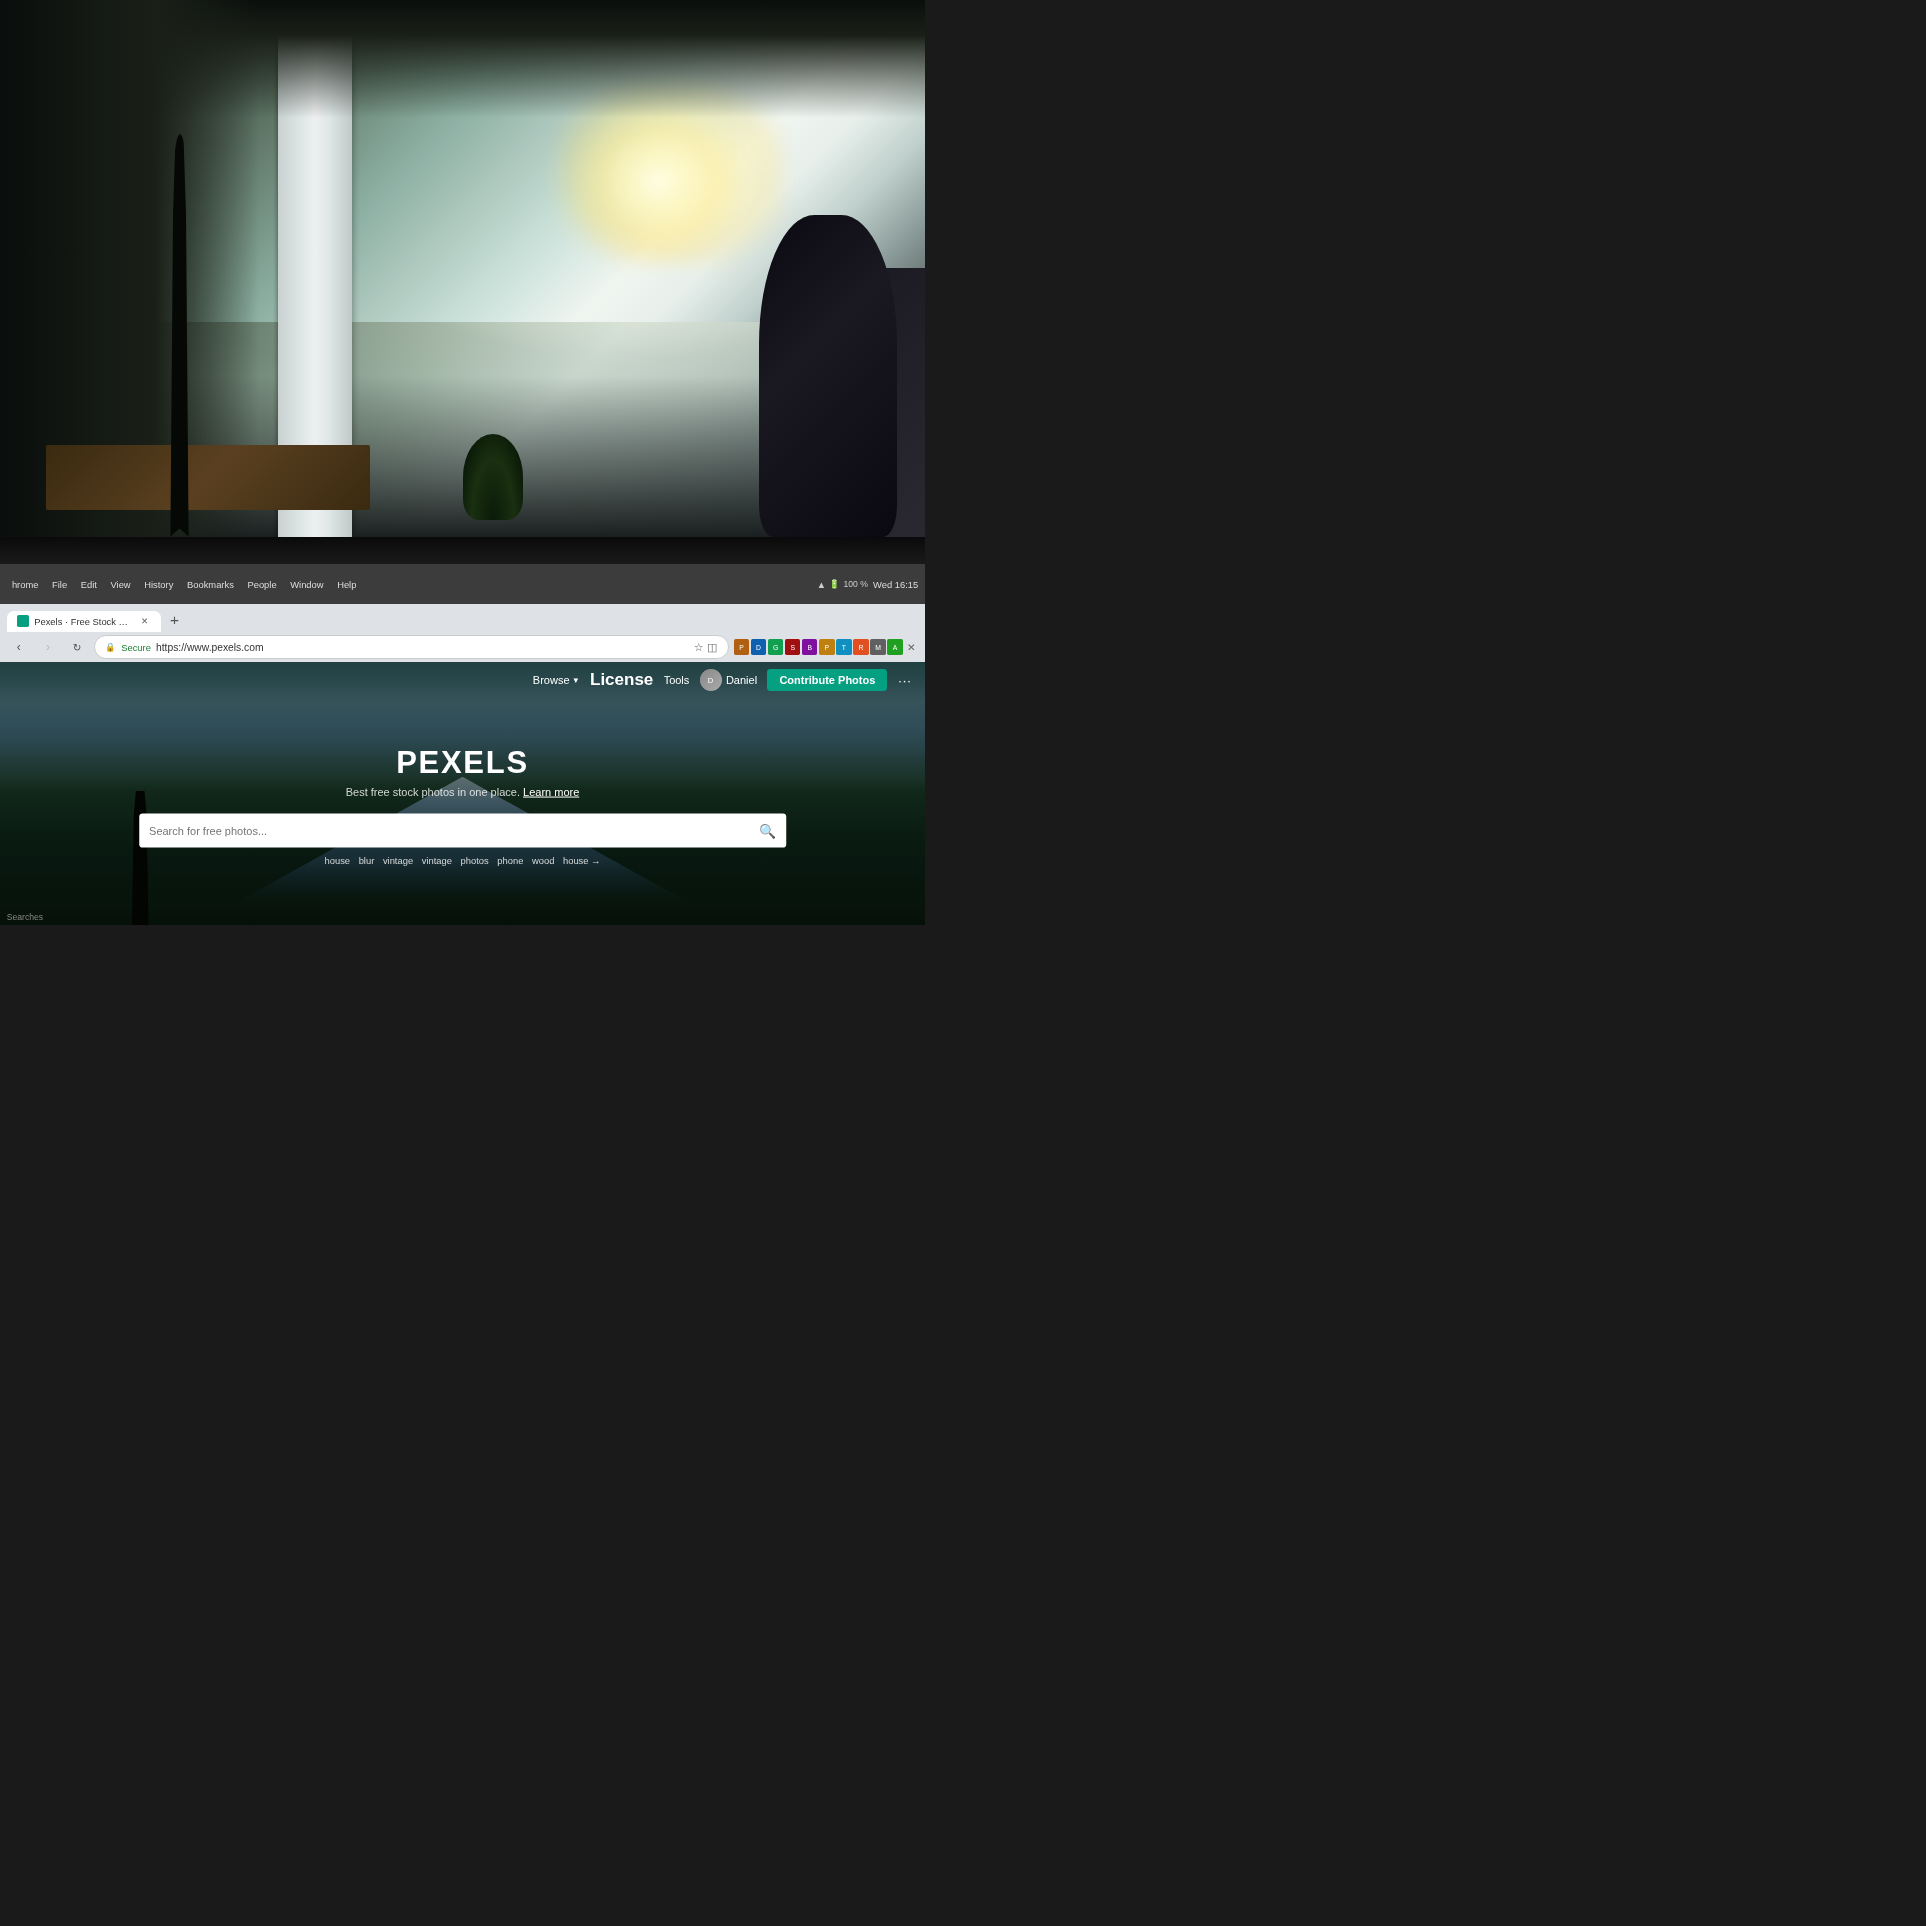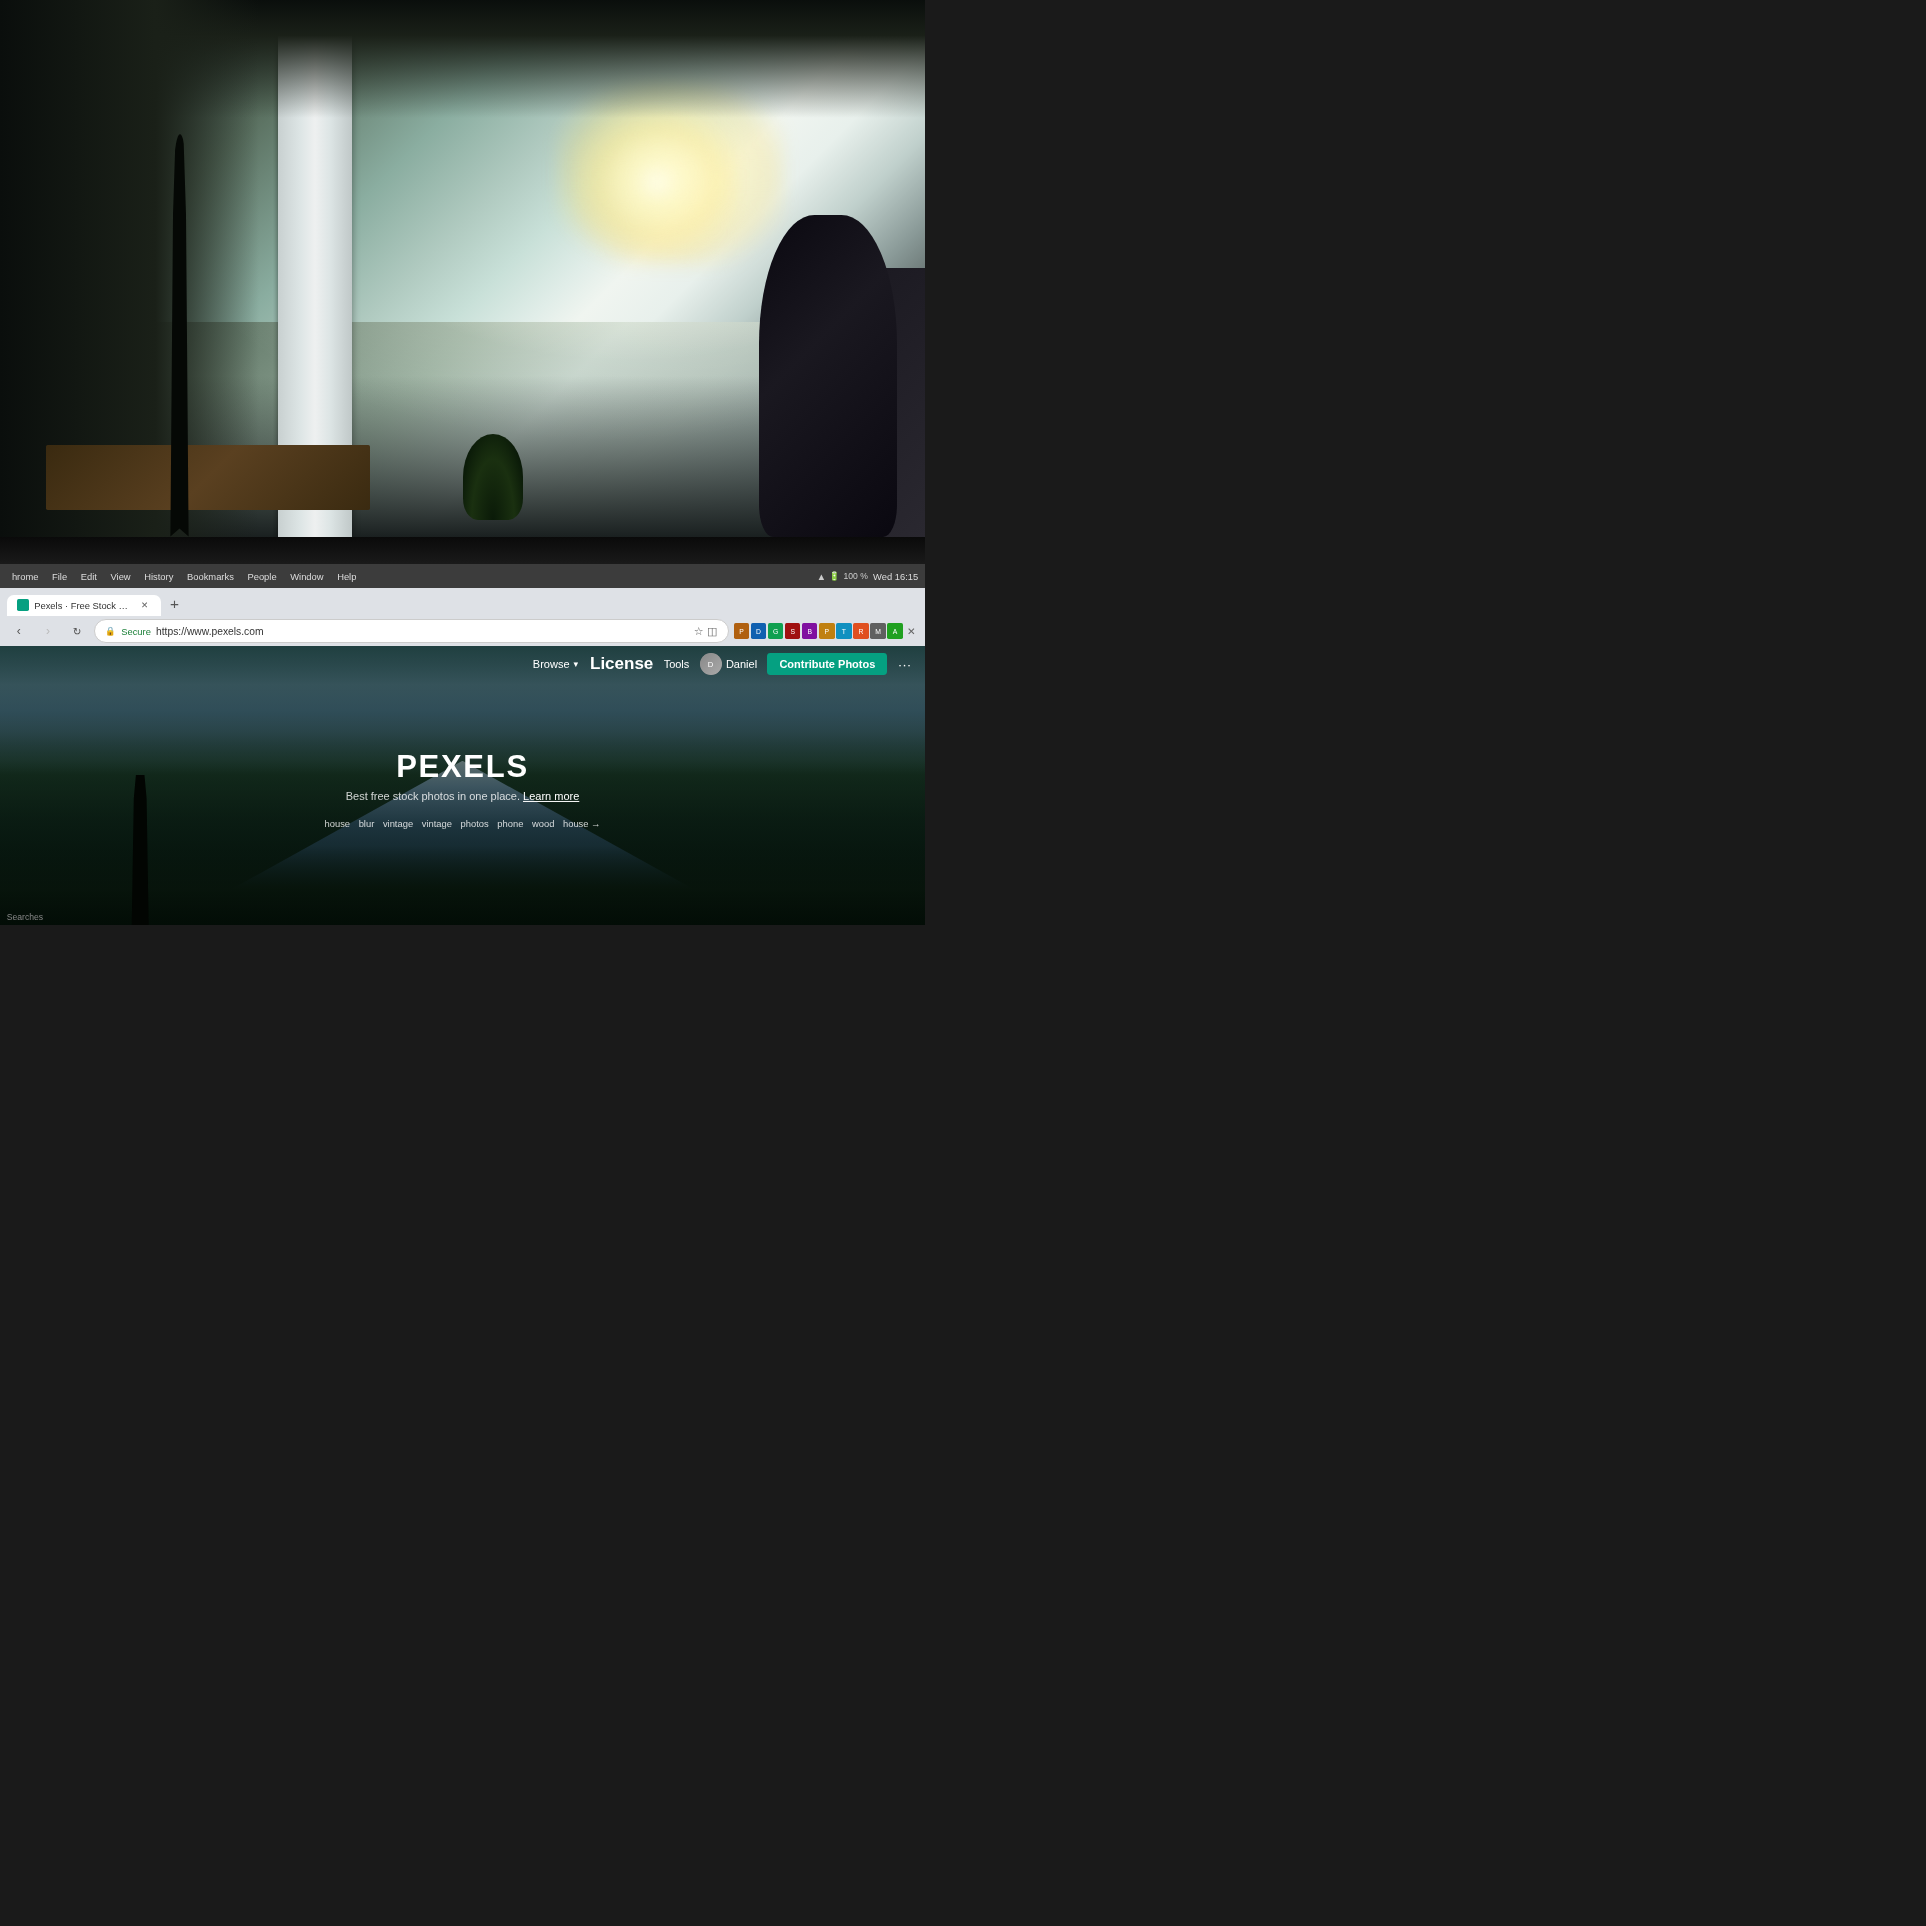--- a/index.html
+++ b/index.html
@@ -89,21 +89,21 @@
       top: 61%;
       left: 0;
       width: 100%;
       height: 39%;
       background: #ffffff;
       overflow: hidden;
     }
 
     
     .os-bar {
-      height: 24px;
+      height: 40px;
       background: #3c3c3c;
       display: flex;
       align-items: center;
       justify-content: space-between;
       padding: 0 6.8px;
     }
 
     .os-bar-left {
       display: flex;
       align-items: center;
@@ -613,20 +613,24 @@
       <span class="nav-more">···</span>
     </div>
 
     <div class="pexels-hero-content">
       <div class="pexels-logo">PEXELS</div>
       <div class="pexels-tagline">
         <span>Best free stock photos in one place.</span>
         <a href="#">Learn more</a>
       </div>
 
+      <div class="search-bar-wrapper">
+        <input class="search-input-pexels" type="text" placeholder="Search for free photos..." style="">
+        <span class="search-icon-pexels">🔍</span>
+      </div>
 
       <div class="search-tags">
         <span class="search-tag">house</span>
         <span class="search-tag">blur</span>
         <span class="search-tag">vintage</span>
         <span class="search-tag">vintage</span>
         <span class="search-tag">photos</span>
         <span class="search-tag">phone</span>
         <span class="search-tag">wood</span>
         <span class="search-tag-more">house →</span>

